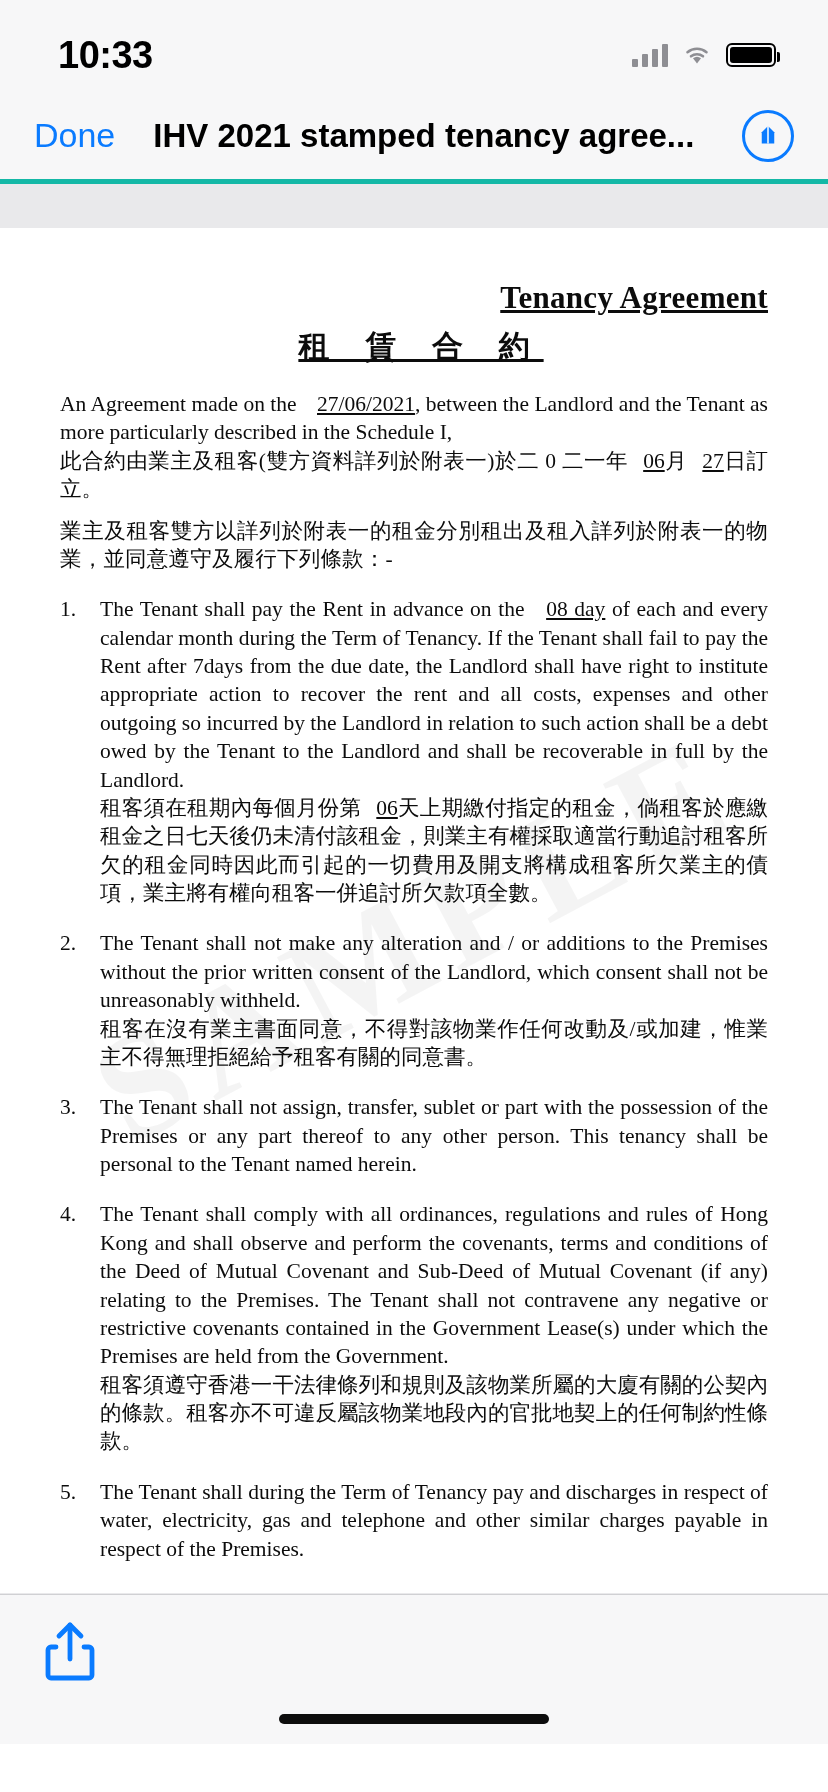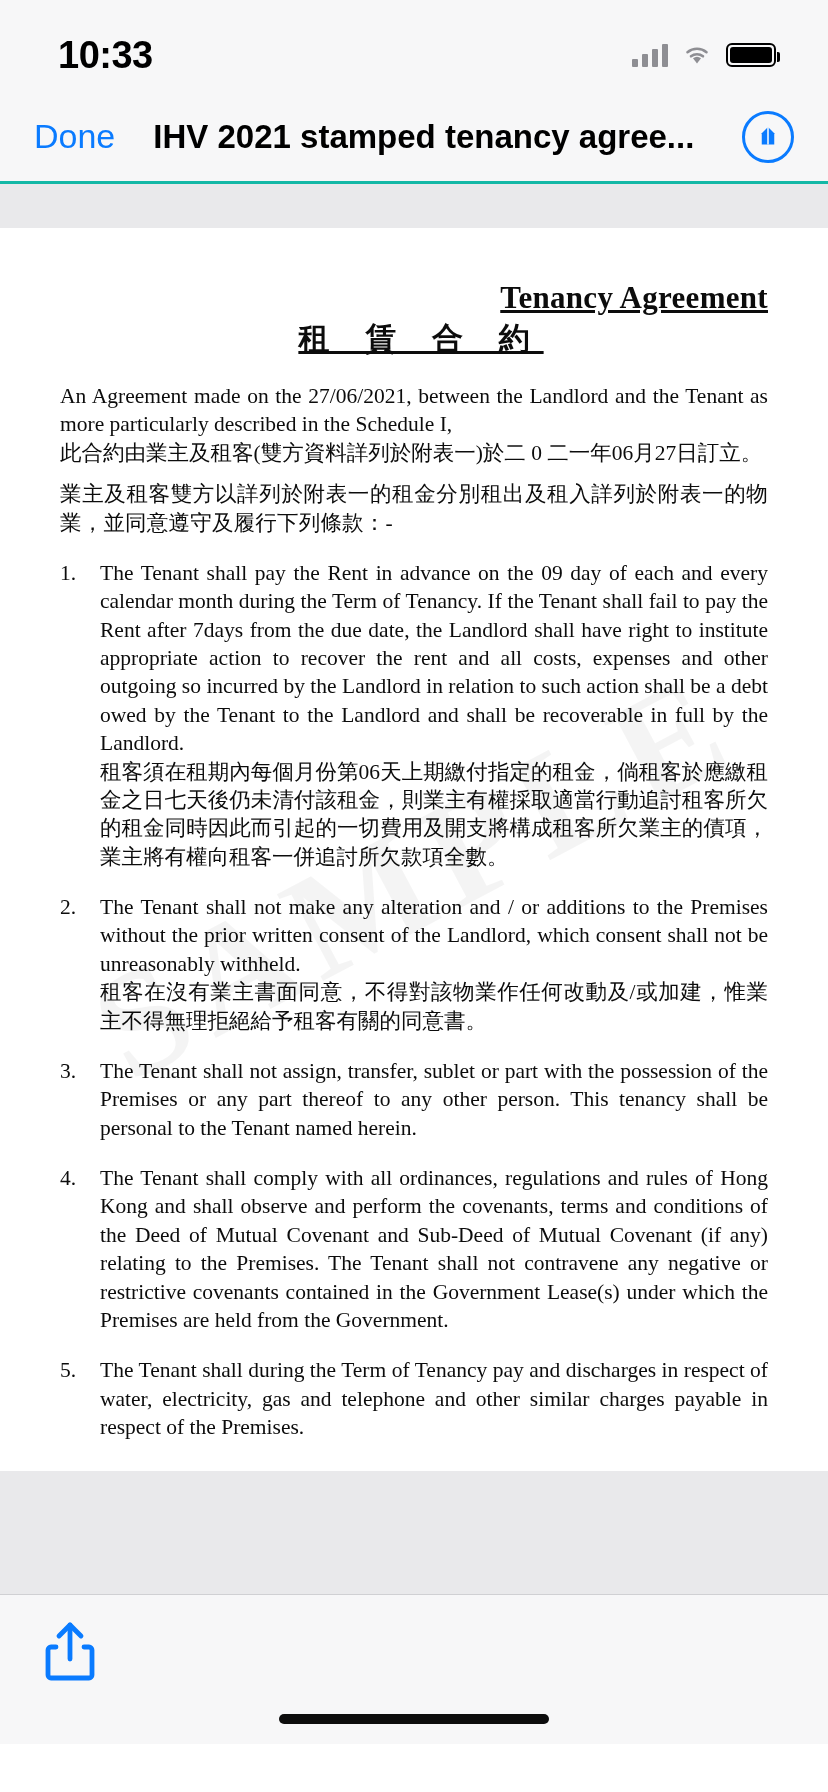--- a/index.html
+++ b/index.html
@@ -54,21 +54,21 @@
   .batt::after {
     content:""; position:absolute; right:-6px; top:7px; width:3px; height:10px;
     background:#000; border-radius:0 2px 2px 0;
   }
   .batt i { display:block; height:100%; width:100%; background:#000; border-radius:3px; }
 
   
   .nav-bar {
     height: 92px;
     background: #f7f7f8;
-    border-bottom: 3px solid #14b8a6;
+    border-bottom: 5px solid #14b8a6;
     display: flex;
     align-items: center;
     padding: 0 34px;
     flex: 0 0 auto;
   }
   .nav-done {
     font-size: 34px;
     color: #0a7bff;
     font-weight: 400;
     flex: 0 0 auto;
@@ -131,32 +131,34 @@
     font-weight: 700;
     text-decoration: underline;
     letter-spacing: 0.3px;
   }
   .doc-title-zh {
     text-align: center;
     font-size: 31px;
     font-weight: 700;
     text-decoration: underline;
     letter-spacing: 14px;
-    margin-top: 2px;
+    margin-top: 10px;
     padding-left: 14px;
   }
   .para {
     font-size: 21.5px;
     line-height: 1.32;
     text-align: justify;
     margin-top: 22px;
   }
   .para.zh { margin-top: 13px; letter-spacing: 0.2px; }
   .fill {
+    text-decoration: underline;
     white-space: nowrap;
+    margin-left: 15px;
   }
   .clause-list { margin-top: 20px; }
   .clause {
     display: flex;
     margin-top: 22px;
     font-size: 21.5px;
     line-height: 1.32;
   }
   .clause-num {
     flex: 0 0 40px;
@@ -245,21 +247,21 @@
 
       <div class="para zh">業主及租客雙方以詳列於附表一的租金分別租出及租入詳列於附表一的物業，並同意遵守及履行下列條款：-</div>
 
       <div class="clause-list">
 
         <div class="clause">
           <div class="clause-num">1.</div>
           <div class="clause-body">
             <div class="en">
               <span>The  Tenant  shall  pay  the  Rent  in  advance  on  the</span>
-              <span class="fill">09 day</span>
+              <span class="fill">08 day</span>
               <span>of  each  and  every  calendar  month during the Term of Tenancy.    If the Tenant shall fail to pay the Rent after 7days from the due date, the Landlord shall have right to institute appropriate action to recover the rent and all costs, expenses and other outgoing so incurred by the Landlord in relation to such action shall be a debt owed by the Tenant to the Landlord and shall be recoverable in full by the Landlord.</span>
             </div>
             <div class="zh">
               <span>租客須在租期內每個月份第</span><span class="fill">06</span><span>天上期繳付指定的租金，倘租客於應繳租金之日七天後仍未清付該租金，則業主有權採取適當行動追討租客所欠的租金同時因此而引起的一切費用及開支將構成租客所欠業主的債項，業主將有權向租客一併追討所欠款項全數。</span>
             </div>
           </div>
         </div>
 
         <div class="clause">
           <div class="clause-num">2.</div>
@@ -273,20 +275,21 @@
           <div class="clause-num">3.</div>
           <div class="clause-body">
             <div class="en">The Tenant shall not assign, transfer, sublet or part with the possession of the Premises or any part thereof to any other person.    This tenancy shall be personal to the Tenant named herein.</div>
           </div>
         </div>
 
         <div class="clause">
           <div class="clause-num">4.</div>
           <div class="clause-body">
             <div class="en">The Tenant shall comply with all ordinances, regulations and rules of Hong Kong and shall observe and perform the covenants, terms and conditions of the Deed of Mutual Covenant and Sub-Deed of Mutual Covenant (if any) relating to the Premises.    The Tenant shall not contravene any negative or restrictive covenants contained in the Government Lease(s) under which the Premises are held from the Government.</div>
+            <div class="zh">租客須遵守香港一干法律條列和規則及該物業所屬的大廈有關的公契內的條款。租客亦不可違反屬該物業地段內的官批地契上的任何制約性條款。</div>
           </div>
         </div>
 
         <div class="clause">
           <div class="clause-num">5.</div>
           <div class="clause-body">
             <div class="en">The Tenant shall during the Term of Tenancy pay and discharges in respect of water, electricity, gas and telephone and other similar charges payable in respect of the Premises.</div>
 
           </div>
         </div>

